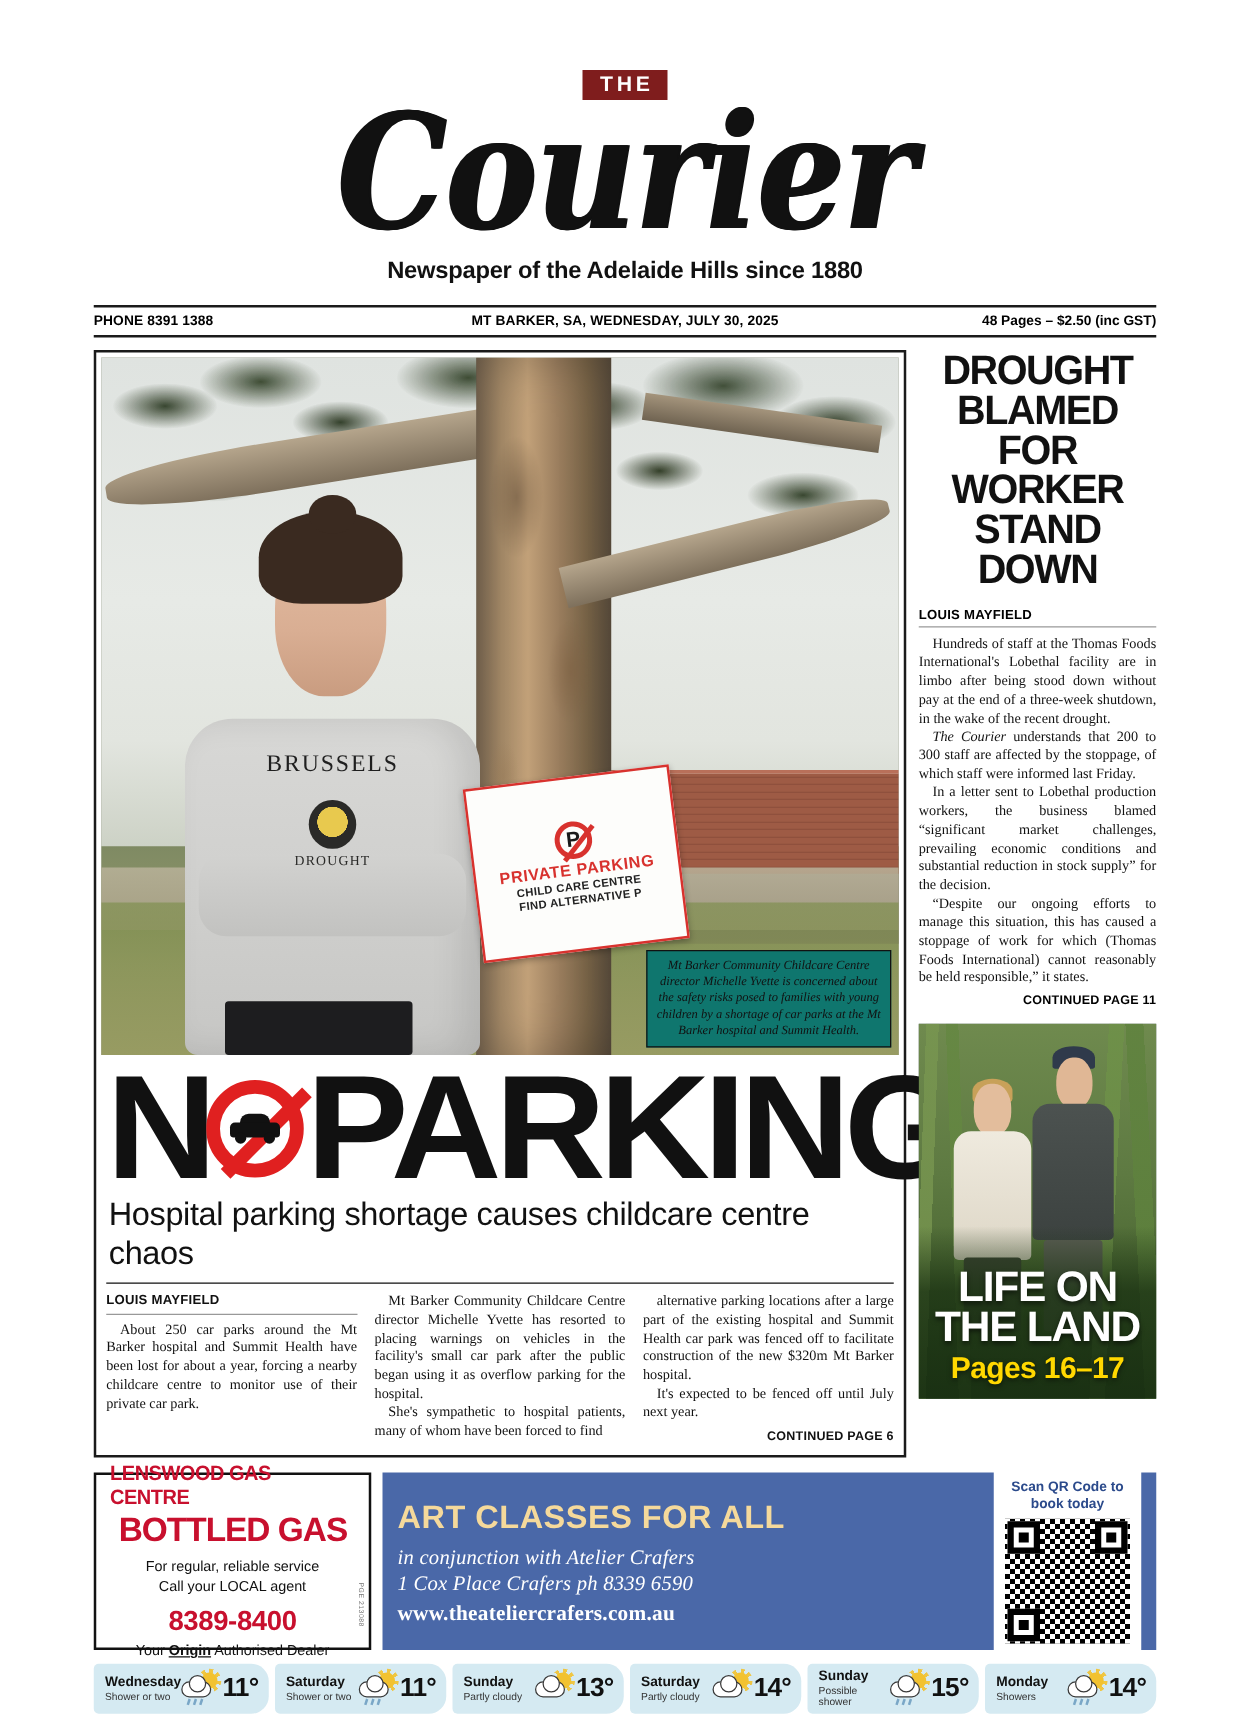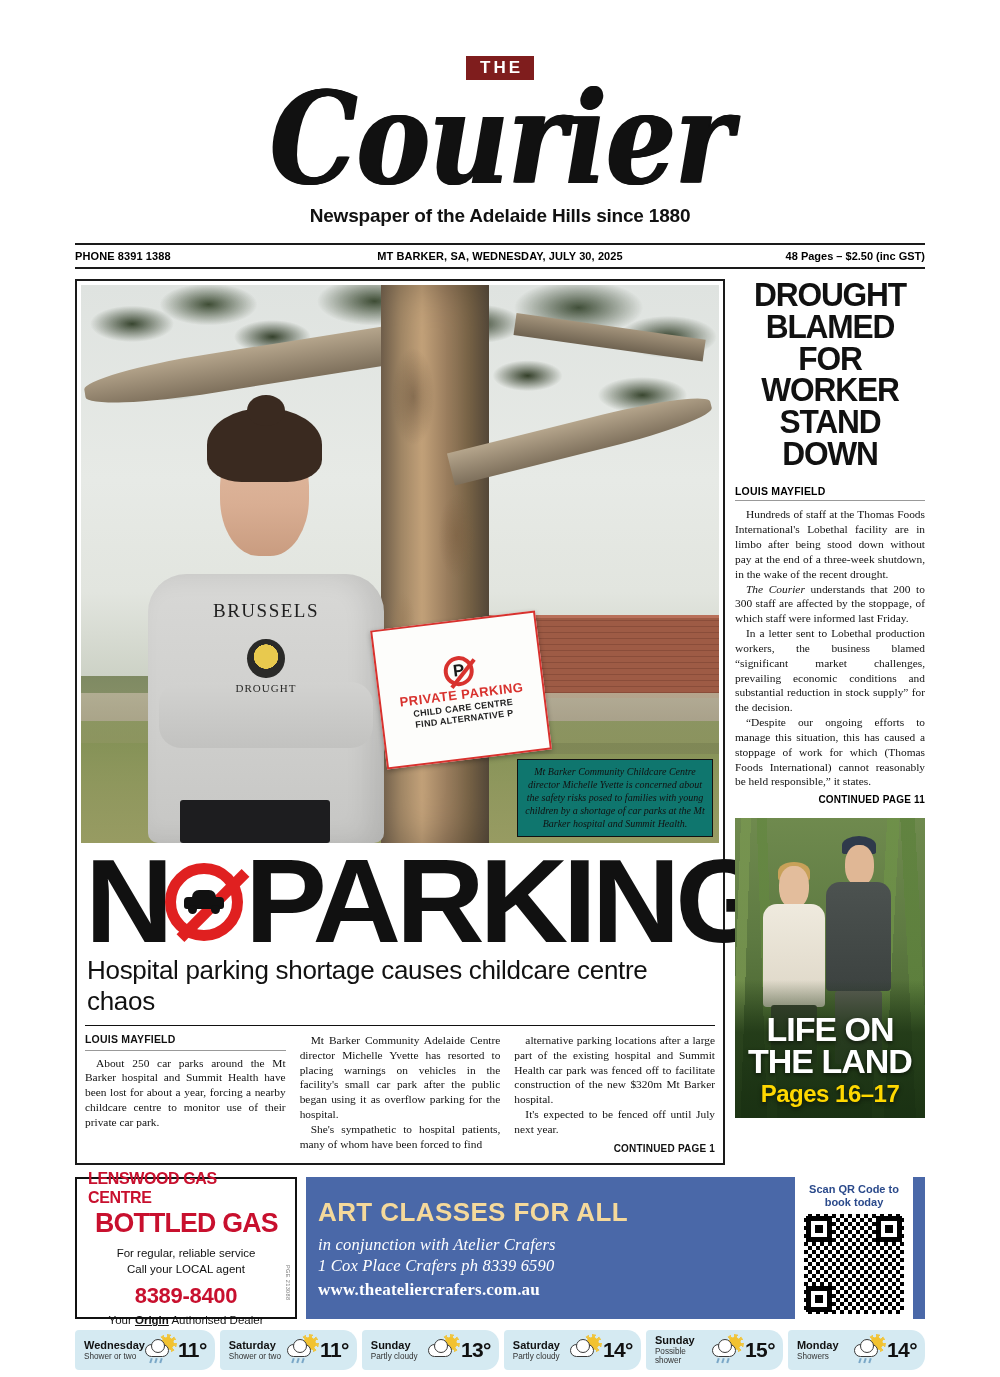--- a/index.html
+++ b/index.html
@@ -388,27 +388,27 @@
       </div>
       <div class="np-sub">Hospital parking shortage causes childcare centre chaos</div>
       <div class="np-rule"></div>
 
       <div class="story3">
         <div class="story-col">
           <span class="byline">LOUIS MAYFIELD</span>
           <p>About 250 car parks around the Mt Barker hospital and Summit Health have been lost for about a year, forcing a nearby childcare centre to monitor use of their private car park.</p>
         </div>
         <div class="story-col">
-          <p>Mt Barker Community Adelaide Centre director Michelle Yvette has resorted to placing warnings on vehicles in the facility's small car park after the public began using it as overflow parking for the hospital.</p>
+          <p>Mt Barker Community Childcare Centre director Michelle Yvette has resorted to placing warnings on vehicles in the facility's small car park after the public began using it as overflow parking for the hospital.</p>
           <p>She's sympathetic to hospital patients, many of whom have been forced to find</p>
         </div>
         <div class="story-col">
           <p>alternative parking locations after a large part of the existing hospital and Summit Health car park was fenced off to facilitate construction of the new $320m Mt Barker hospital.</p>
           <p>It's expected to be fenced off until July next year.</p>
-          <div class="cont">CONTINUED PAGE 1</div>
+          <div class="cont">CONTINUED PAGE 6</div>
         </div>
       </div>
 
     </div>
 
     <div class="col-right">
       <div class="rc-headline">DROUGHT BLAMED FOR WORKER STAND DOWN</div>
       <div class="rc-byline">LOUIS MAYFIELD</div>
       <div class="rc-body">
         <p>Hundreds of staff at the Thomas Foods International's Lobethal facility are in limbo after being stood down without pay at the end of a three-week shutdown, in the wake of the recent drought.</p>

